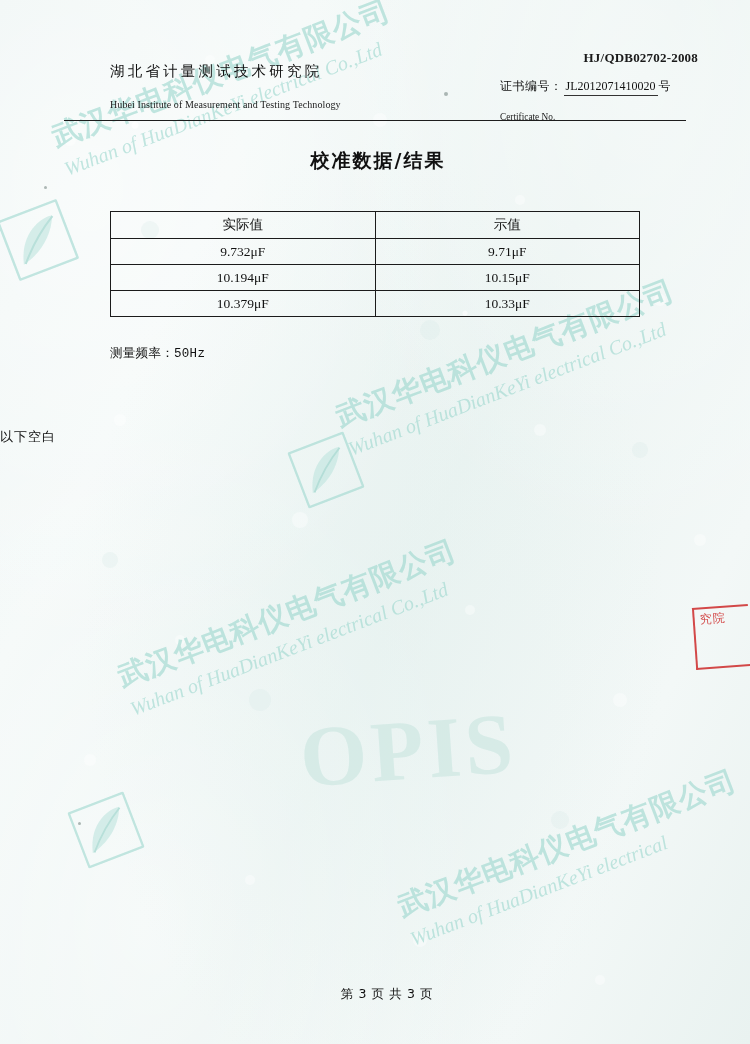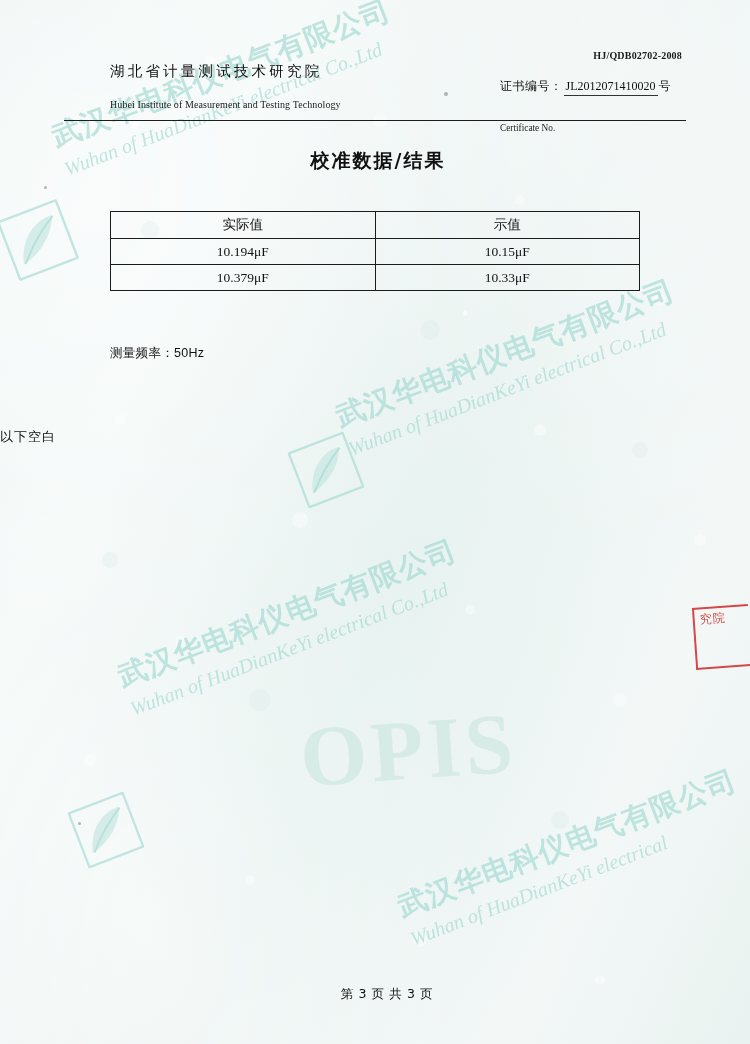--- a/index.html
+++ b/index.html
@@ -37,25 +37,25 @@
   .speckles {
     position: absolute;
     inset: 0;
     opacity: 0.5;
     pointer-events: none;
   }
 
   
   .doc-code {
     position: absolute;
-    right: 68px;
+    right: 52px;
     top: 50px;
     font-family: "Liberation Serif", serif;
     font-weight: bold;
-    font-size: 10px;
+    font-size: 13px;
     color: #1a1a1a;
     letter-spacing: 0.2px;
   }
   .inst-block {
     position: absolute;
     left: 110px;
     top: 62px;
     text-align: left;
   }
   .inst-cn {
@@ -90,21 +90,21 @@
     color: #111;
     letter-spacing: 0.5px;
     margin-top: 10px;
   }
   .cert-no {
     font-family: "Liberation Serif", serif;
     font-size: 12px;
     color: #111;
     border-bottom: 1px solid #333;
     padding: 0 2px 1px 2px;
-    margin: 11px 1px;
+    margin: 0 1px;
   }
   .cert-en {
     font-family: "Liberation Serif", serif;
     font-size: 9.3px;
     color: #1a1a1a;
     margin-top: 16px;
   }
   .header-rule {
     position: absolute;
     left: 64px;
@@ -171,21 +171,21 @@
   .note {
     position: absolute;
     left: 110px;
     font-family: "DejaVu Sans", sans-serif;
     font-size: 12.5px;
     color: #111;
     letter-spacing: 0.3px;
     white-space: nowrap;
   }
   .note .val {
-    font-family: Liberation Sans, sans-serif;
+    font-family: Liberation Mono, monospace;
   }
   .note-freq { top: 345px; }
   .note-unc  { top: 385px; }
   .sub {
     font-size: 9px;
     vertical-align: sub;
     font-family: "Liberation Serif", serif;
   }
   .ital {
     font-style: italic;
@@ -391,20 +391,24 @@
 
   <table class="data-table">
     <thead>
       <tr>
         <th>实际值</th>
         <th>示值</th>
       </tr>
     </thead>
     <tbody>
       <tr>
+        <td>9.732μF</td>
+        <td>9.71μF</td>
+      </tr>
+      <tr>
         <td>10.194μF</td>
         <td>10.15μF</td>
       </tr>
       <tr>
         <td>10.379μF</td>
         <td>10.33μF</td>
       </tr>
     </tbody>
   </table>
 

